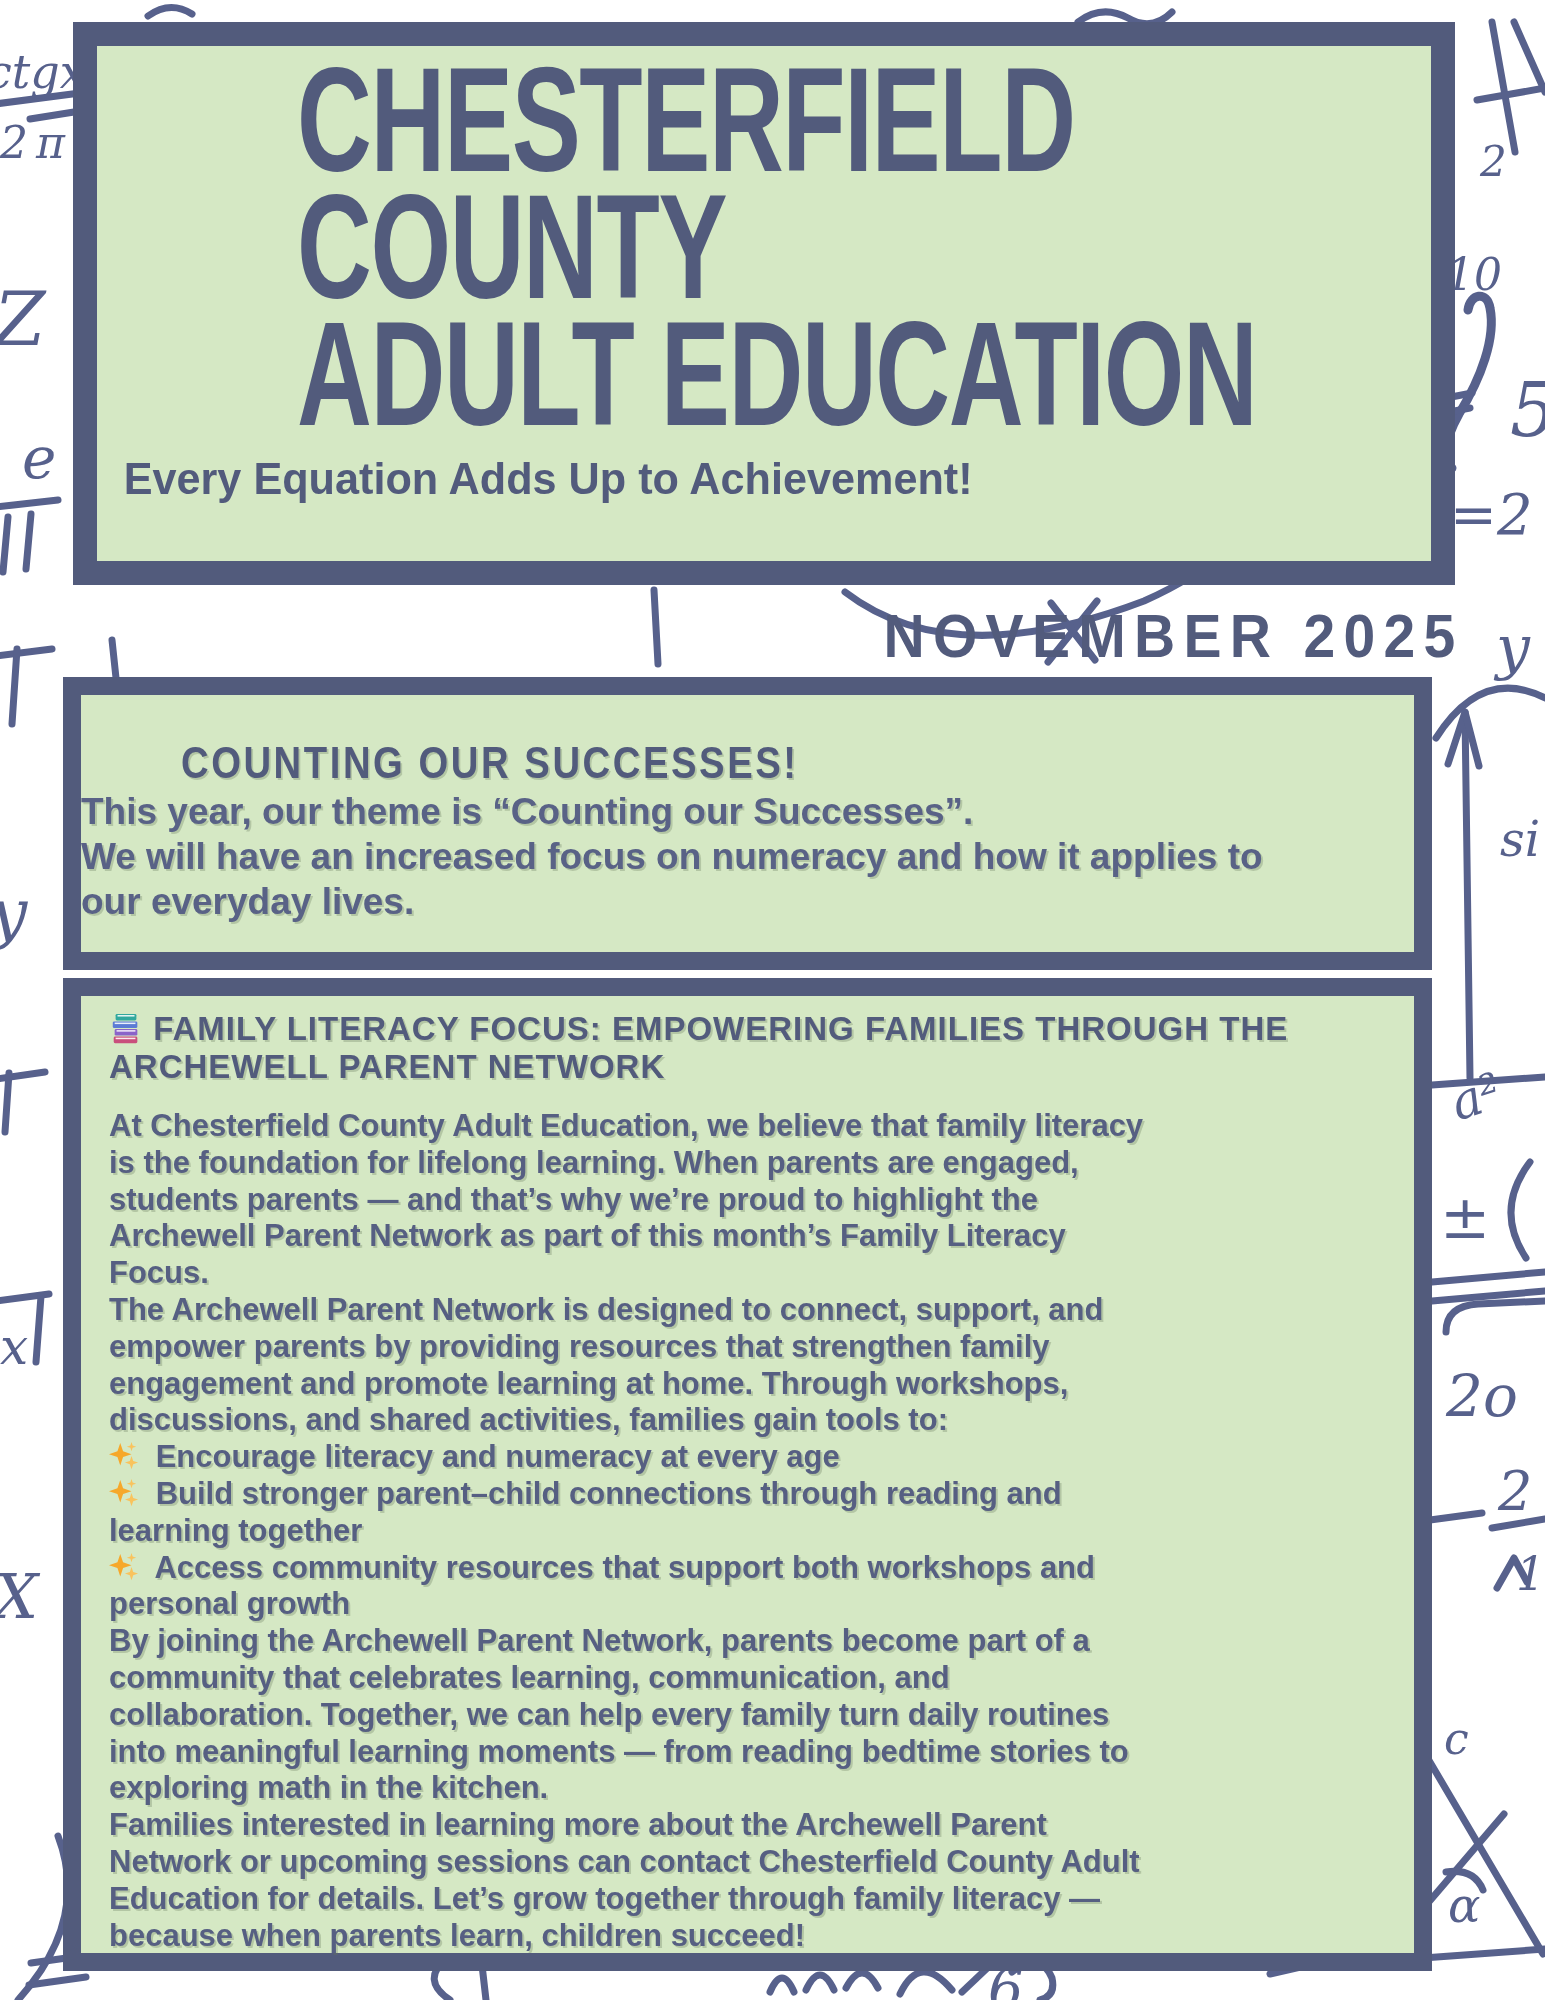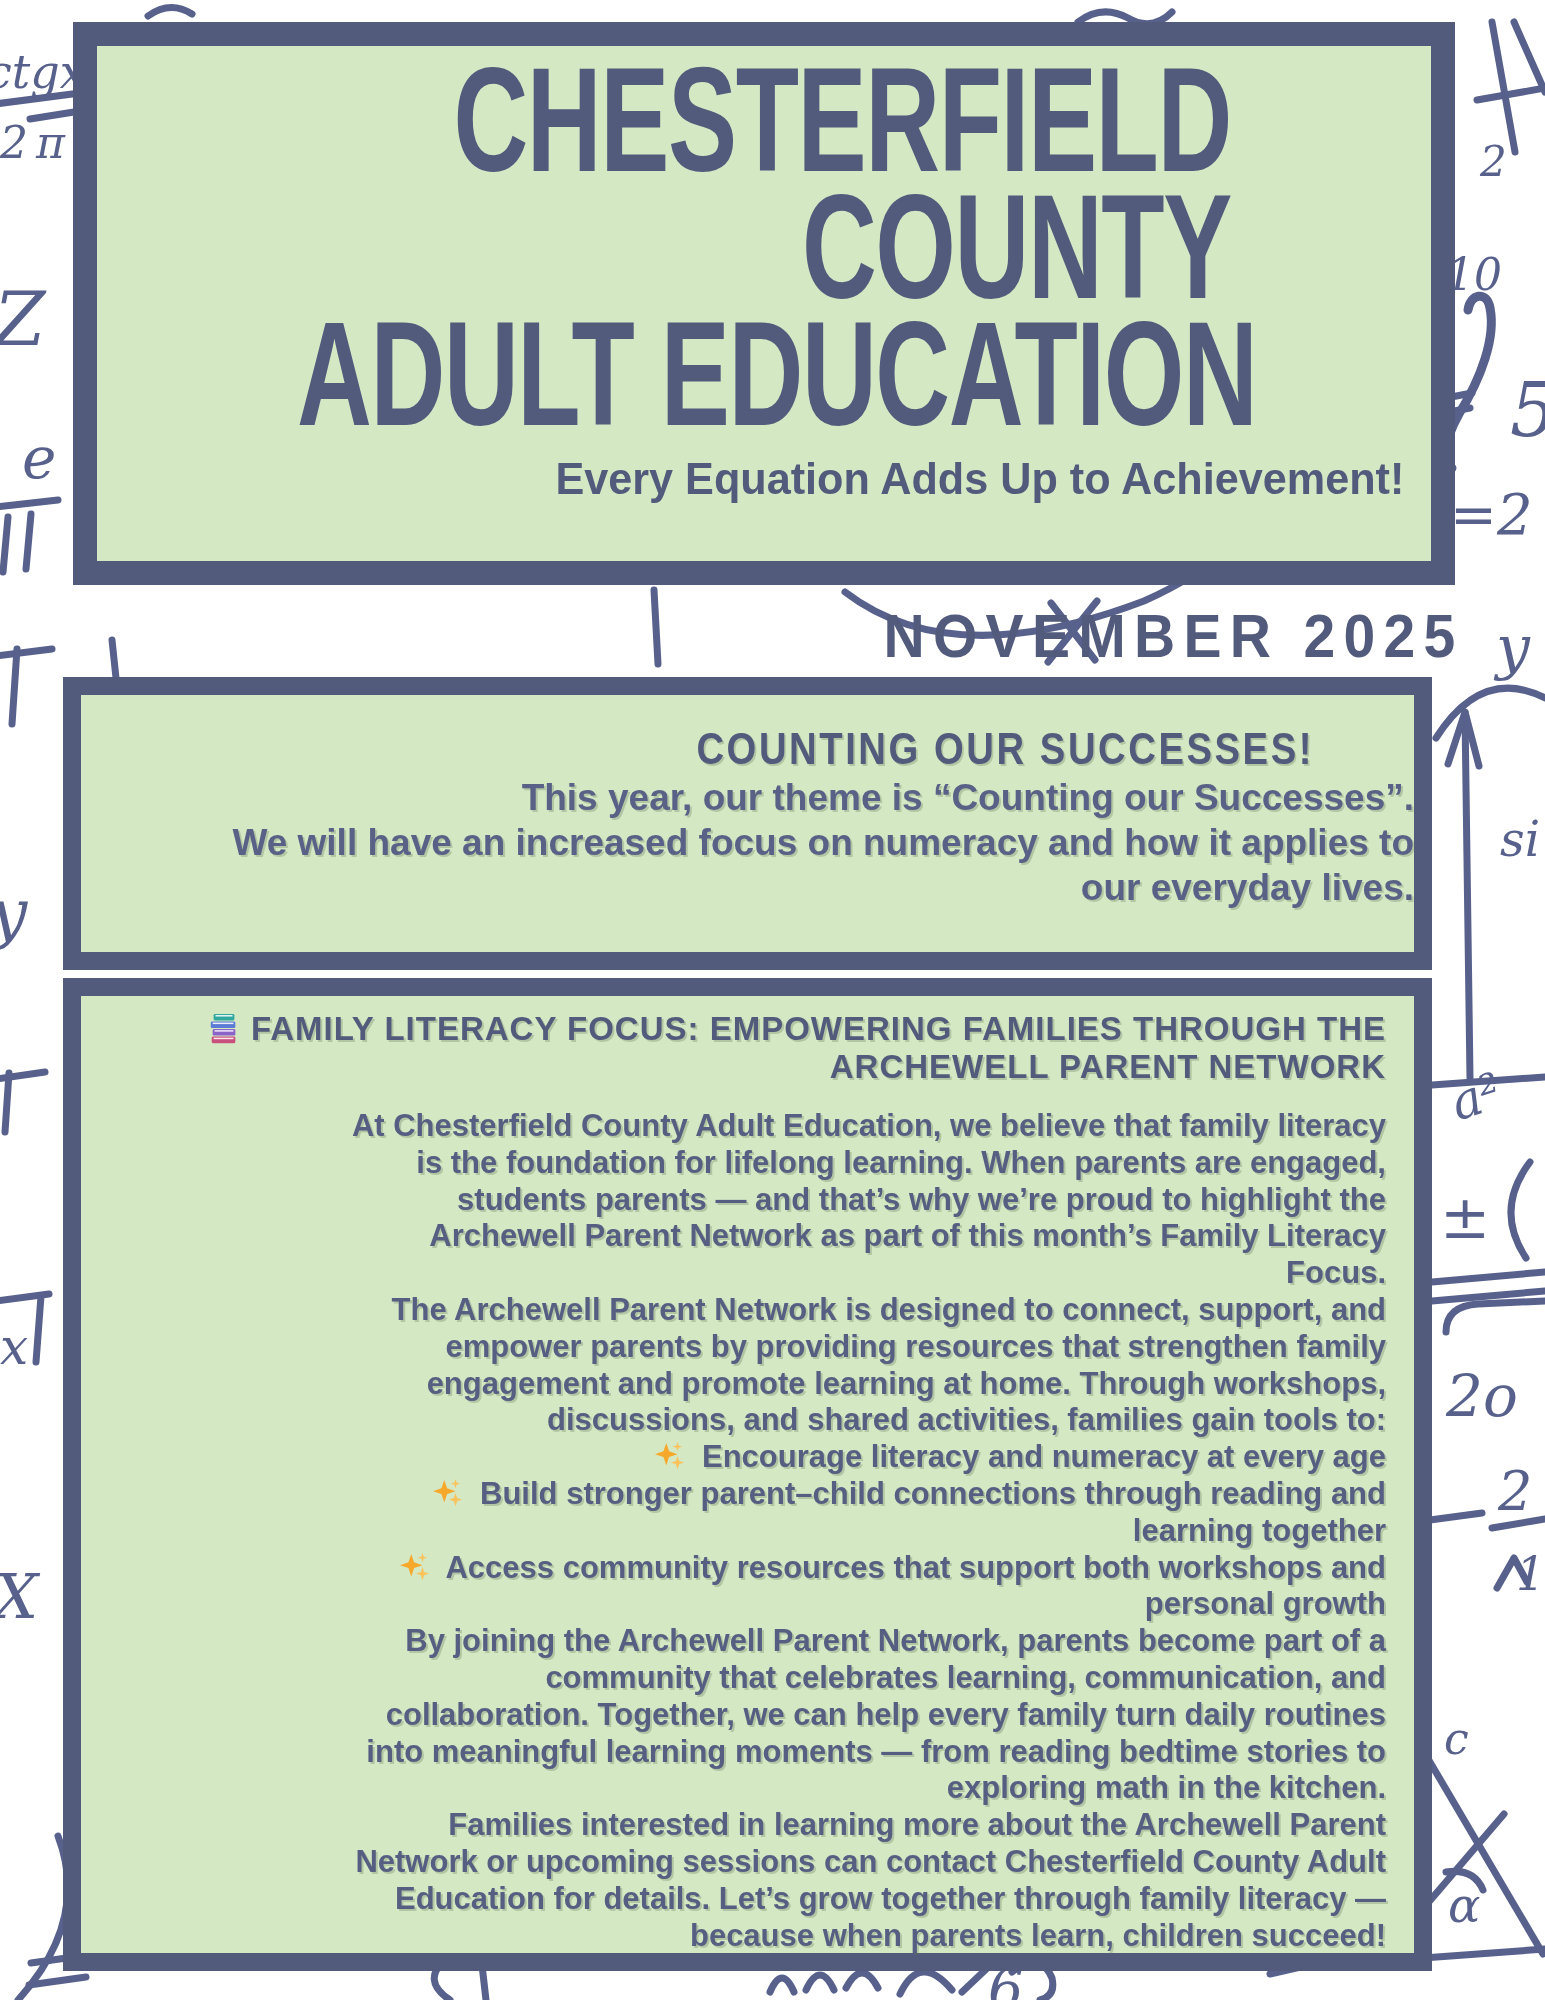--- a/index.html
+++ b/index.html
@@ -3,21 +3,21 @@
 <meta charset="utf-8">
 <style>
   html,body{margin:0;padding:0;background:#ffffff;}
   .page{
     position:relative;width:1545px;height:2000px;background:#ffffff;
     overflow:hidden;font-family:"Liberation Sans",sans-serif;color:#525b7c;
   }
   .doodles{position:absolute;left:0;top:0;z-index:0;}
   .green-box{
     position:absolute;box-sizing:border-box;background:#d5e8c4;
-    border:18px solid #525b7c;z-index:2;text-align:right;
+    border:18px solid #525b7c;z-index:2;text-align:left;
   }
   .green-box .soft{text-shadow:2px 2px 0 rgba(104,120,88,0.30);}
   
   .header-box{
     left:73px;top:22px;width:1382px;height:563px;border-width:24px;
     display:flex;flex-direction:column;justify-content:flex-start;
     padding-top:10px;
   }
   .title-line{
     font-weight:bold;font-size:148px;line-height:127px;letter-spacing:-2px;
@@ -27,21 +27,21 @@
     margin-top:16px;font-weight:bold;font-size:45px;color:#525b7c;
     transform:scaleX(0.96);transform-origin:50% 50%;
   }
   
   .date-banner{
     position:absolute;top:600px;right:82px;z-index:2;
     font-weight:bold;font-size:62px;letter-spacing:9px;color:#525b7c;
     transform:scaleX(0.92);transform-origin:100% 50%;white-space:nowrap;
   }
   
-  .successes-box{left:63px;top:677px;width:1369px;height:293px;padding-top:28px;}
+  .successes-box{left:63px;top:677px;width:1369px;height:293px;padding-top:42px;}
   .successes-heading{
     font-weight:bold;font-size:45px;letter-spacing:3px;white-space:nowrap;
     transform:scaleX(0.85);transform-origin:50% 50%;color:#525b7c;
   }
   .successes-body{font-weight:bold;font-size:37px;line-height:45px;color:#596286;}
   
   .family-box{left:63px;top:978px;width:1369px;height:993px;padding:14px 28px 16px 28px;}
   .family-heading{
     font-weight:bold;font-size:33px;line-height:38px;letter-spacing:1px;color:#525b7c;
   }

